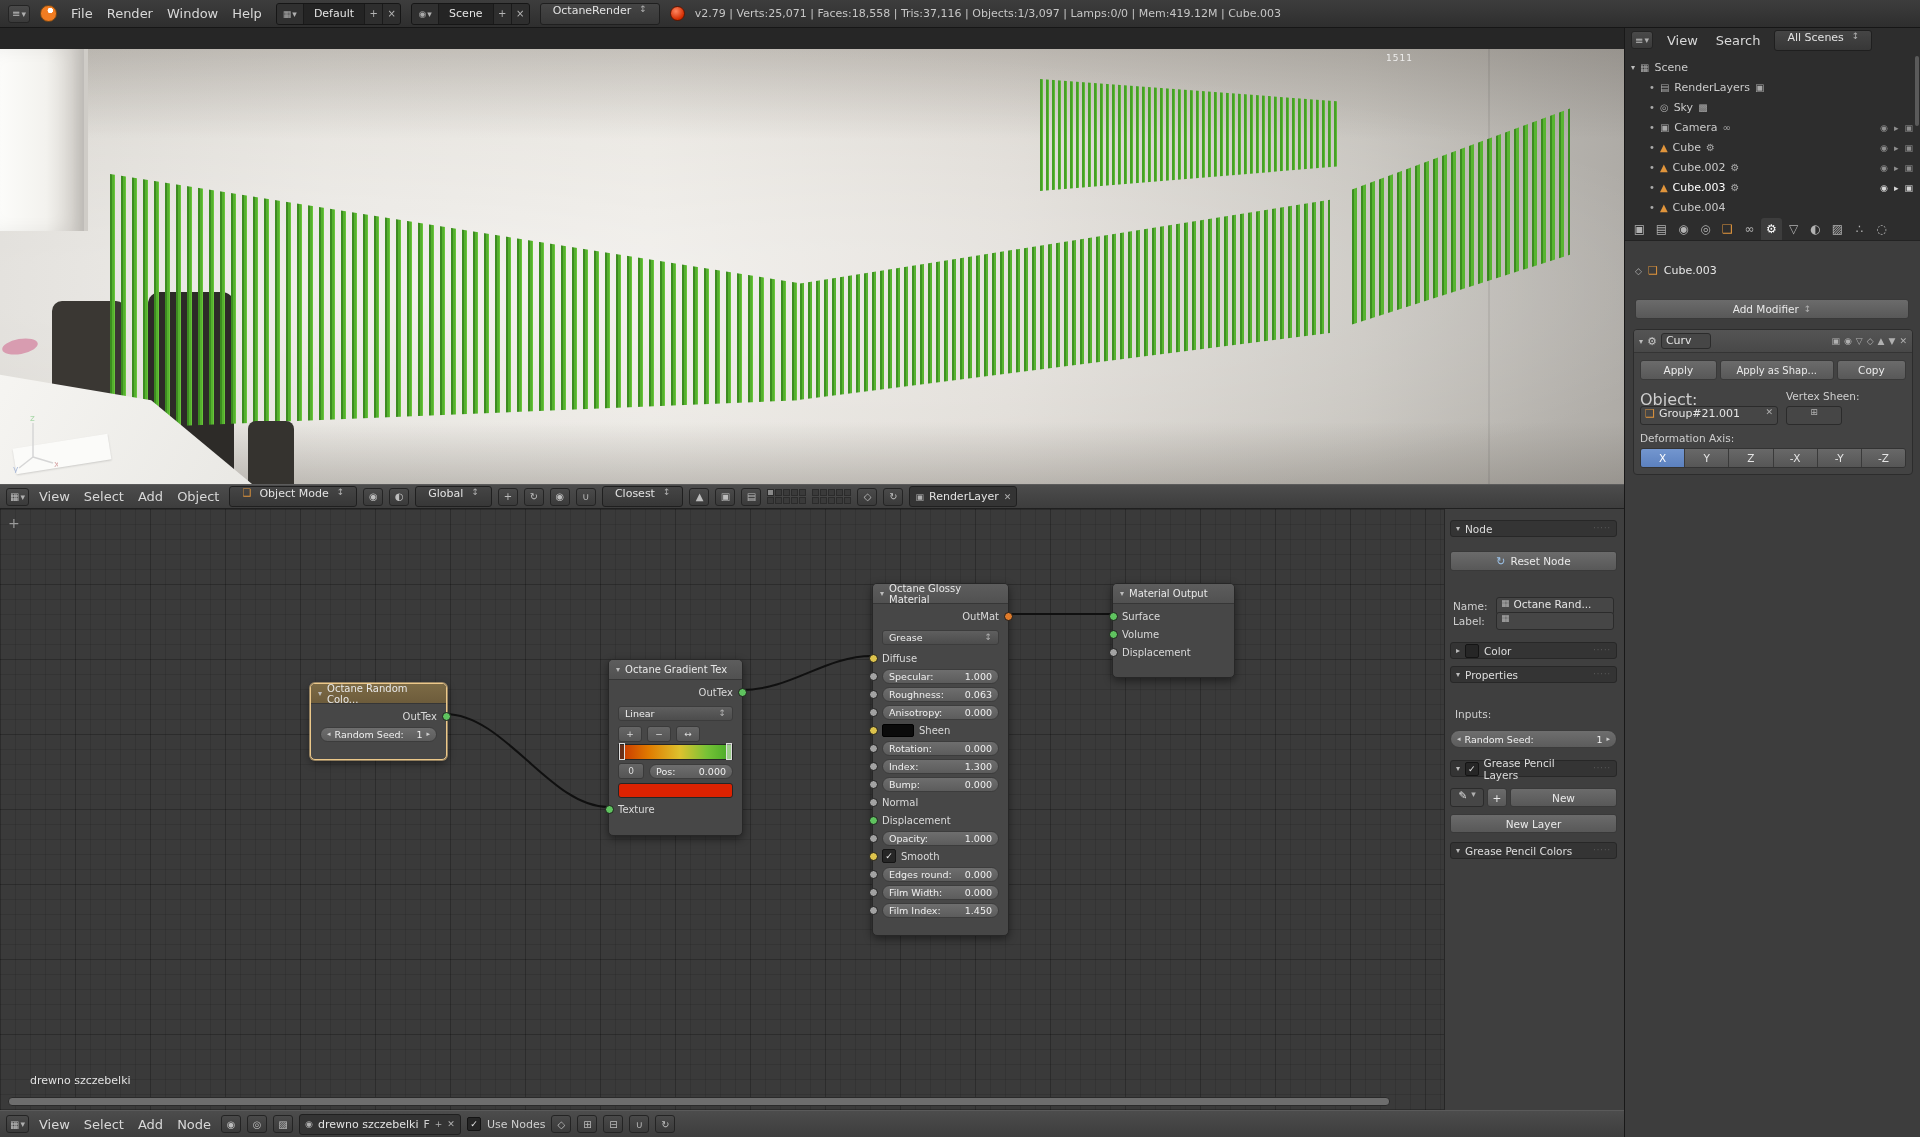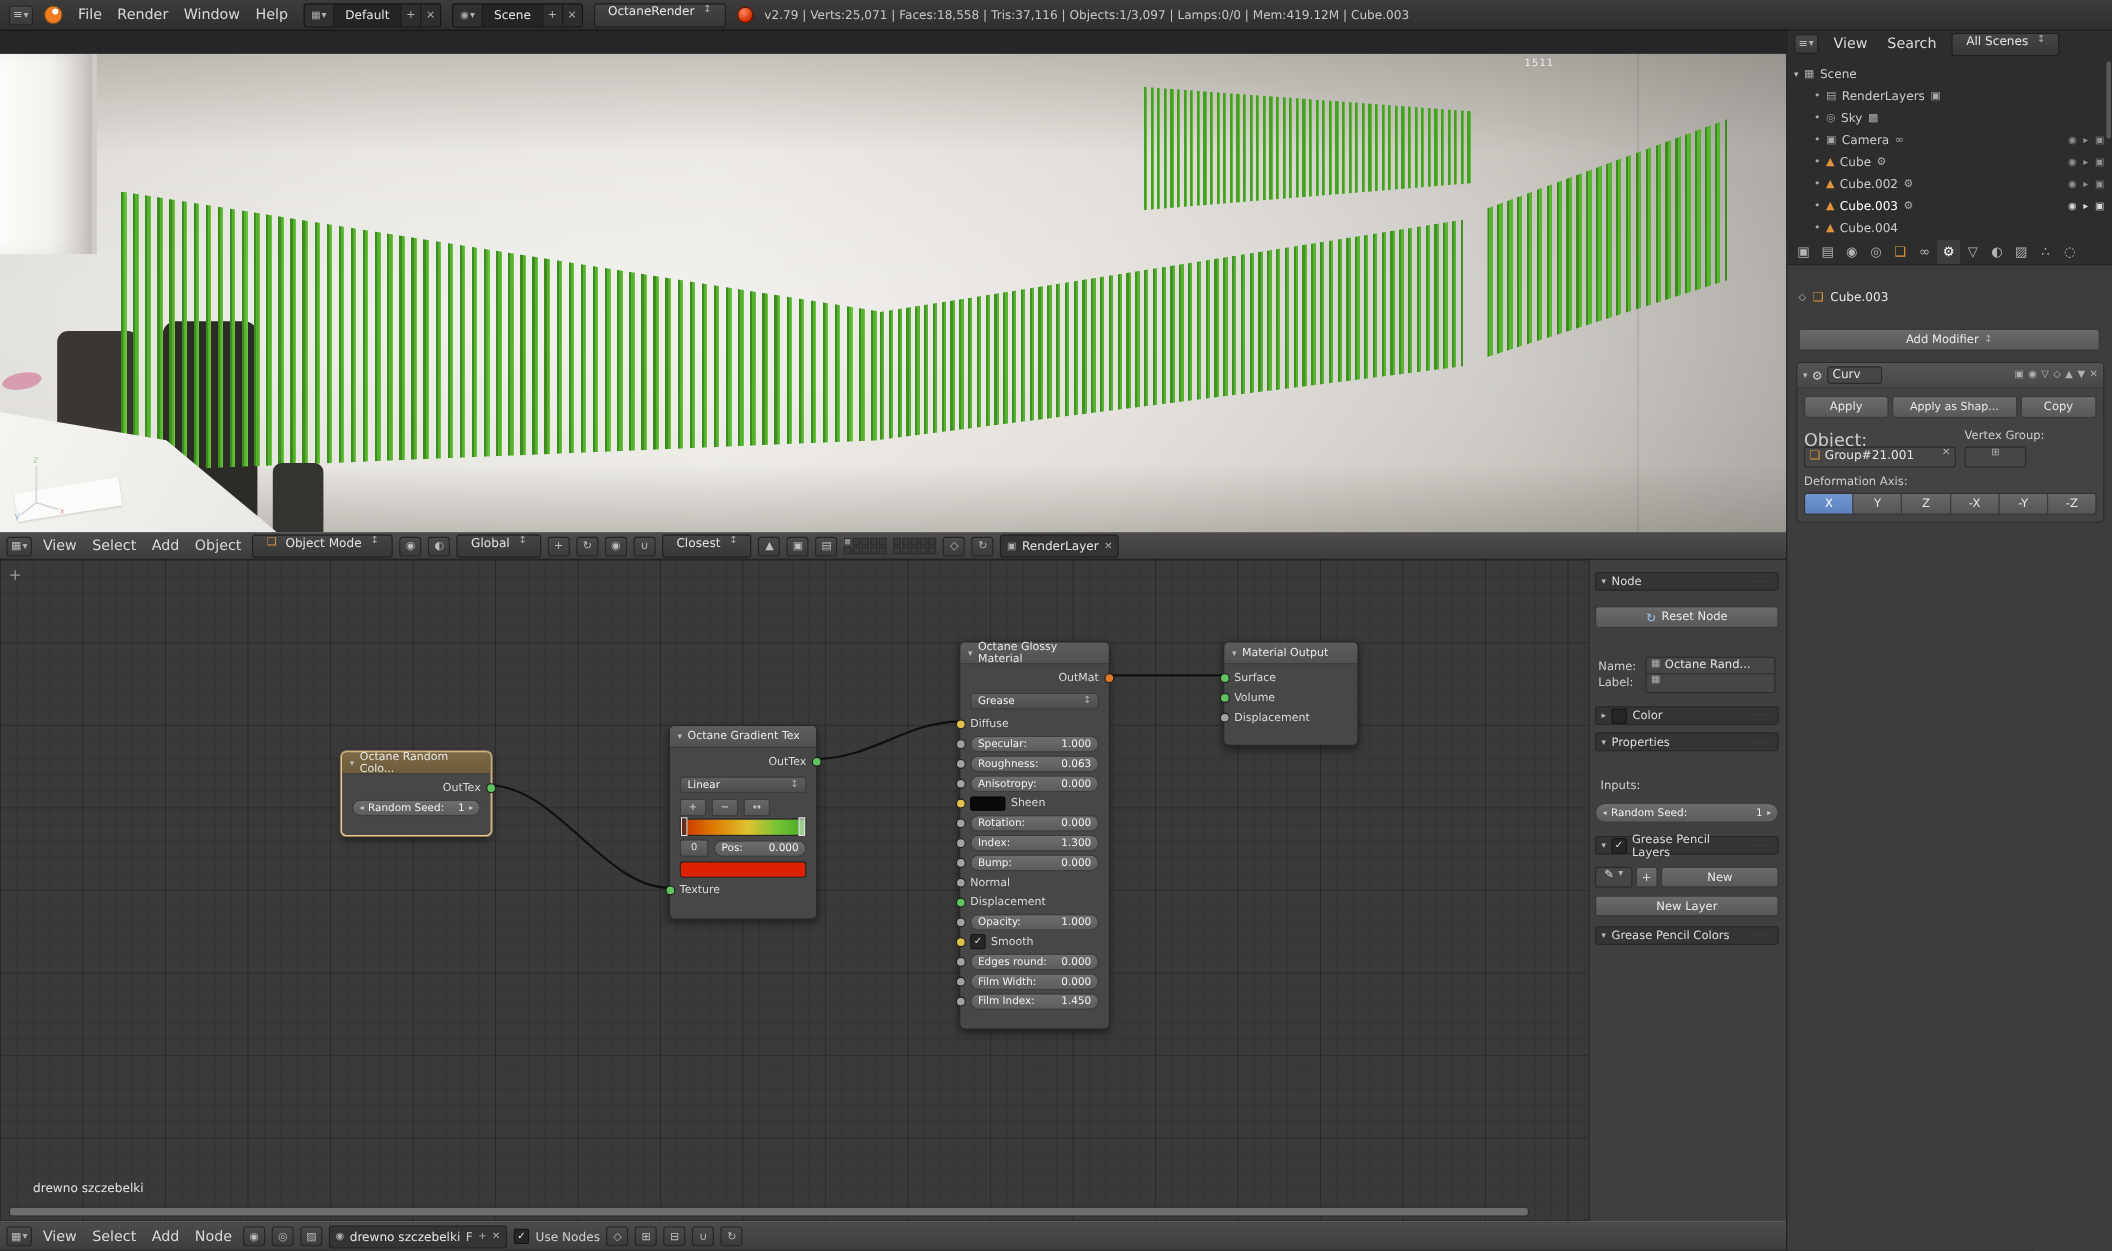--- a/index.html
+++ b/index.html
@@ -729,21 +729,21 @@
           <span class="da">▲</span>
           <span class="da">▼</span>
           <span class="da">✕</span>
         </div>
         <div style="position:absolute;left:6px;right:6px;top:30px;height:20px;display:flex;gap:3px">
           <div class="btn" style="flex:1.0;height:20px">Apply</div>
           <div class="btn" style="flex:1.5;height:20px;font-size:10px">Apply as Shap...</div>
           <div class="btn" style="flex:0.9;height:20px">Copy</div>
         </div>
         <span class="lbl" style="position:absolute;left:6px;top:60px;font-size:16px">Object:</span>
-        <span class="lbl" style="position:absolute;left:152px;top:60px;font-size:10.5px">Vertex Group:</span>
+        <span class="lbl" style="position:absolute;left:152px;top:60px;font-size:10.5px">Vertex Sheen:</span>
         <div class="fieldw" style="position:absolute;left:6px;top:76px;width:138px;height:19px">
           <span style="color:#e0953c">❑</span>
           <span style="flex:1;overflow:hidden;white-space:nowrap">Group#21.001</span>
           <span class="da">✕</span>
         </div>
         <div class="fieldw" style="position:absolute;left:152px;top:76px;width:56px;height:19px;justify-content:center">
           <span class="da">⊞</span>
         </div>
         <span class="lbl" style="position:absolute;left:6px;top:102px;font-size:10.5px">Deformation Axis:</span>
         <div class="axwrap">

